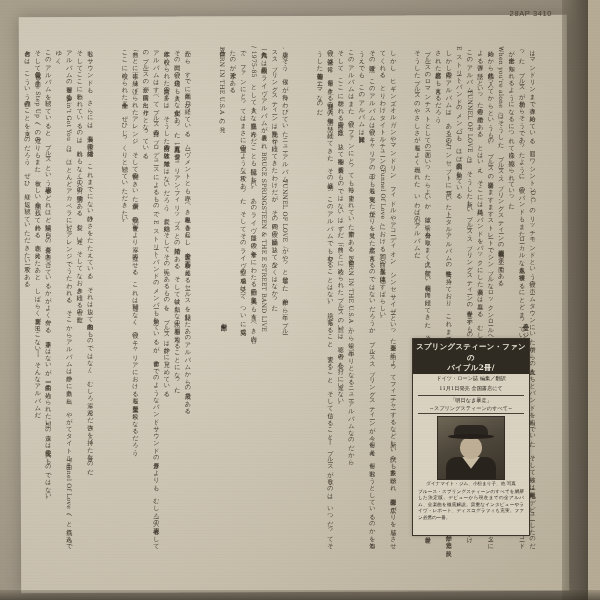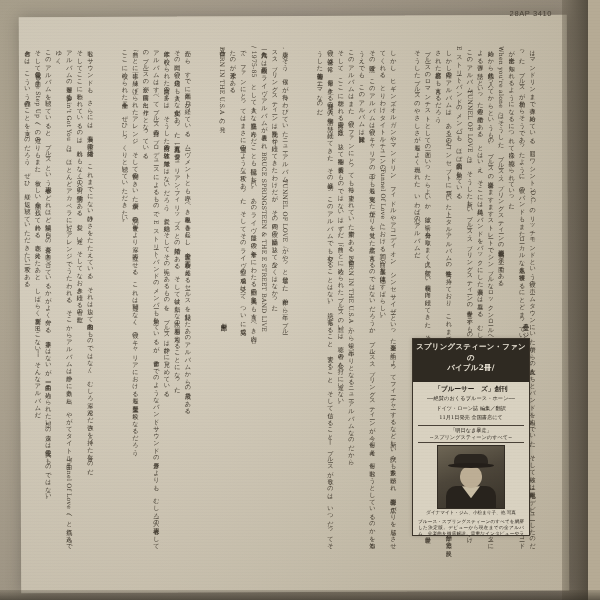--- a/index.html
+++ b/index.html
@@ -102,21 +102,21 @@
     width: 116px;
     height: 196px;
     background: #d9d2c1;
     border: 1px solid #3b342a;
     box-shadow: 0 0 4px rgba(0,0,0,0.18);
     overflow: hidden;
   }
   .ad-header {
     background: #2f2a22;
     color: #ece6d8;
-    padding: 3px 2px 8px;
+    padding: 3px 2px 0;
     text-align: center;
     font-family: "DejaVu Serif", "Liberation Serif", serif;
     font-size: 7.4px;
     line-height: 1.45;
     font-weight: bold;
     letter-spacing: 0.3px;
   }
   .ad-sub {
     text-align: center;
     font-family: "DejaVu Serif", "Liberation Serif", serif;
@@ -280,24 +280,20 @@
 
   <div style="position:absolute; left:219px; top:318px; writing-mode:vertical-rl; font-family:'DejaVu Serif','Liberation Serif',serif; font-size:6.3px; color:#2c261d;">中川 五郎</div>
 
   <div style="position:absolute; left:521px; top:318px; writing-mode:vertical-rl; font-family:'DejaVu Serif','Liberation Serif',serif; font-size:6.3px; color:#2c261d;">小倉 エージ</div>
 
   <div class="ad">
     <div class="ad-header">
       <div>スプリングスティーン・ファンの</div>
       <div>バイブル2冊/</div>
     </div>
-    <div class="ad-sub">
-      <span>「ブルーサー゙ズ」創刊</span>
-      <small>──絶賛のおくるブルース・ホーン──</small>
-    </div>
     <div class="ad-line">ドイツ・ローン誌 編集／翻訳</div>
     <div class="ad-line">11月1日発売 全国書店にて</div>
     <div class="ad-band">
       <div>「明日なき暴走」</div>
       <div>~スプリングスティーンのすべて~</div>
     </div>
     <div class="ad-photo">
       <div class="body"></div>
       <div class="collar"></div>
       <div class="face"></div>

